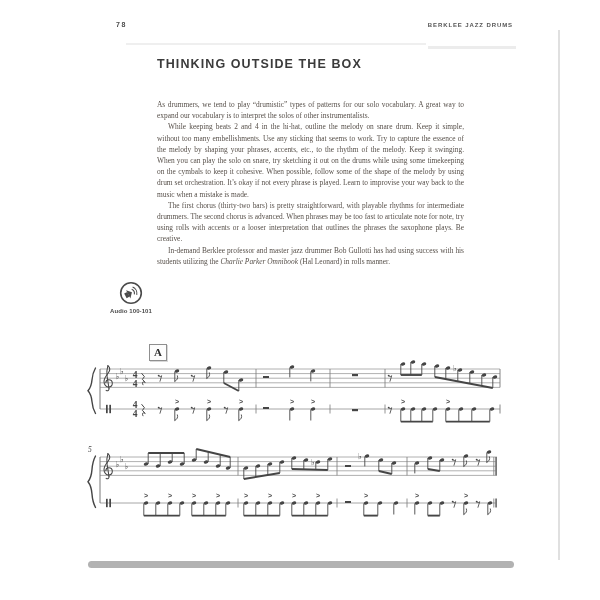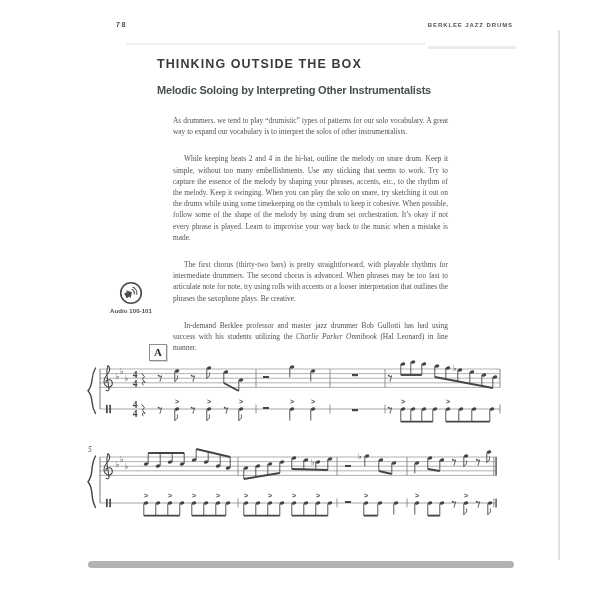--- a/index.html
+++ b/index.html
@@ -12,21 +12,21 @@
          font-size:6px;letter-spacing:0.9px;color:#555;}
   .streak1{left:126px;top:43px;width:300px;height:2px;background:#efefef;}
   .streak2{left:428px;top:46px;width:88px;height:3px;background:#ececec;}
   .edge-right{left:558px;top:30px;width:2px;height:530px;background:#e0e0e0;}
   .bottom-shadow{left:88px;top:561px;width:426px;height:7px;background:#b2b2b2;border-radius:3.5px;}
   .title{left:157px;top:57px;font-family:"Liberation Sans",sans-serif;font-weight:bold;
          font-size:12.5px;letter-spacing:1.1px;color:#3b3b3b;}
   .heading{left:157px;top:84px;font-family:"Liberation Sans",sans-serif;font-weight:bold;
            font-size:11px;letter-spacing:-0.2px;color:#47514c;}
   .body-text{left:157px;top:99px;width:307px;color:#57504a;}
-  .body-text p{margin:16px;font-size:7.4px;line-height:11.2px;text-align:justify;}
+  .body-text p{margin:0;font-size:7.4px;line-height:11.2px;text-align:justify;}
   .body-text p.indent{text-indent:11px;}
   .audio-badge{left:101px;top:280px;width:60px;text-align:center;}
   .audio-badge svg{display:block;margin:0 auto;}
   .audio-label{margin-top:2px;font-family:"Liberation Sans",sans-serif;font-weight:bold;
                font-size:6px;color:#4a4a4a;letter-spacing:0.1px;}
   .rehearsal{left:149px;top:344px;width:16px;height:15px;border:1px solid #8f8f8f;
              background:#fdfdfd;text-align:center;line-height:15px;font-weight:bold;
              font-size:11px;color:#2f2f2f;box-shadow:1px 1px 0 #d8d8d8;}
   .measure-num{left:88px;top:445px;font-style:italic;font-size:7.5px;color:#4a4a4a;}
   #notation{position:absolute;left:0;top:0;pointer-events:none;}
@@ -38,27 +38,26 @@
 
   <div class="abs streak1"></div>
   <div class="abs streak2"></div>
   <div class="abs edge-right"></div>
   <div class="abs bottom-shadow"></div>
 
   <div class="abs pagenum">78</div>
   <div class="abs brand">BERKLEE JAZZ DRUMS</div>
 
   <div class="abs title">THINKING OUTSIDE THE BOX</div>
-  <div class="abs heading">Melodic Soloing by Interpreting Other Instrumentalists</div>
 
   <div class="abs body-text">
     <p>As drummers, we tend to play “drumistic” types of patterns for our solo vocabulary. A great way to expand our vocabulary is to interpret the solos of other instrumentalists.</p>
     <p class="indent">While keeping beats 2 and 4 in the hi-hat, outline the melody on snare drum. Keep it simple, without too many embellishments. Use any sticking that seems to work. Try to capture the essence of the melody by shaping your phrases, accents, etc., to the rhythm of the melody. Keep it swinging. When you can play the solo on snare, try sketching it out on the drums while using some timekeeping on the cymbals to keep it cohesive. When possible, follow some of the shape of the melody by using drum set orchestration. It’s okay if not every phrase is played. Learn to improvise your way back to the music when a mistake is made.</p>
     <p class="indent">The first chorus (thirty-two bars) is pretty straightforward, with playable rhythms for intermediate drummers. The second chorus is advanced. When phrases may be too fast to articulate note for note, try using rolls with accents or a looser interpretation that outlines the phrases the saxophone plays. Be creative.</p>
-    <p class="indent"><span>In-demand Berklee professor and master jazz drummer Bob Gullotti has had using success with his students utilizing the </span><i>Charlie Parker Omnibook</i><span> (Hal Leonard) in line manner.</span></p>
+    <p class="indent"><span>In-demand Berklee professor and master jazz drummer Bob Gullotti has had using success with his students utilizing the </span><i>Charlie Parker Omnibook</i><span> (Hal Leonard) in rolls manner.</span></p>
   </div>
 
   <div class="abs audio-badge">
     <svg width="26" height="26" viewBox="0 0 26 26">
       <circle cx="13" cy="13" r="10.3" fill="none" stroke="#4a4a4a" stroke-width="1.6"></circle>
       <g transform="translate(12,13.4) rotate(-28)">
         <rect x="-5.2" y="-2.6" width="3.4" height="5.2" fill="#4a4a4a"></rect>
         <path d="M-2,-4.6 L2.2,0 L-2,4.6 Z" fill="#4a4a4a"></path>
         <path d="M3.4,-2.8 a4.4,4.4 0 0 1 0,5.6" fill="none" stroke="#4a4a4a" stroke-width="1.1"></path>
         <path d="M5.3,-4.4 a6.8,6.8 0 0 1 0,8.8" fill="none" stroke="#4a4a4a" stroke-width="1.1"></path>

